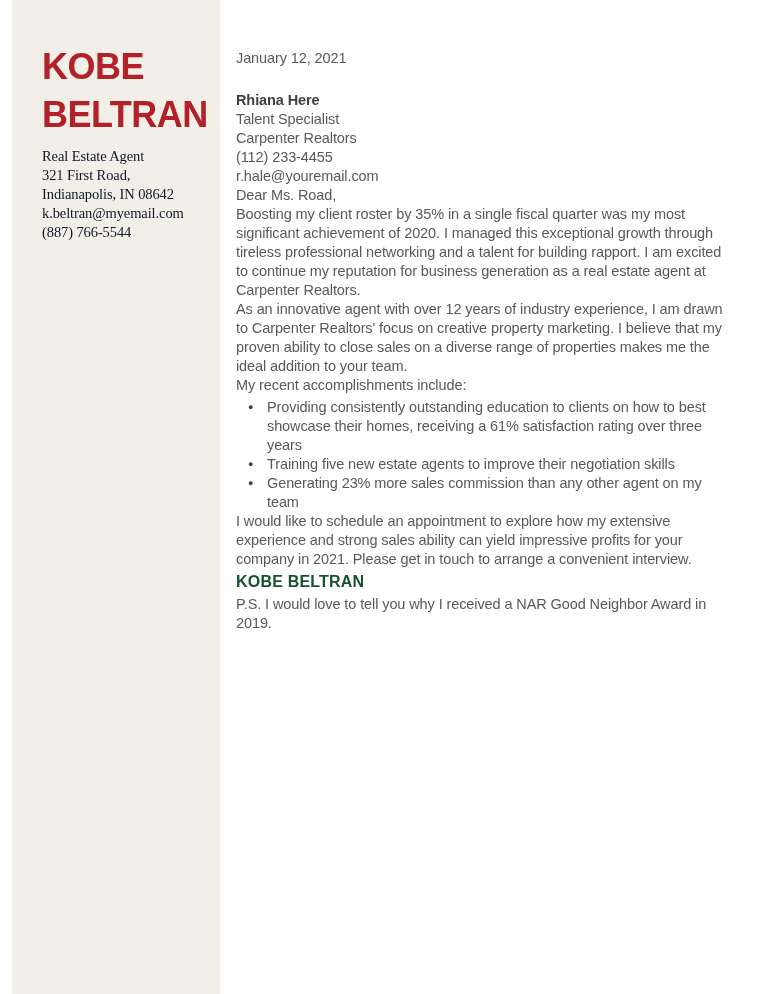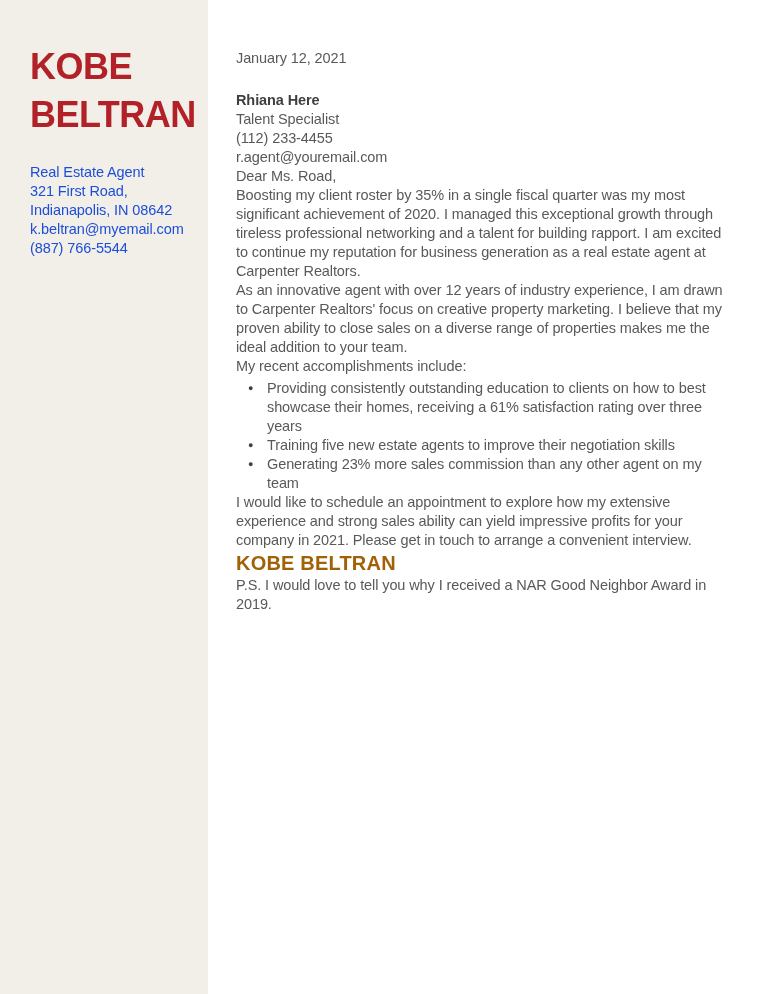--- a/index.html
+++ b/index.html
@@ -12,43 +12,44 @@
     width: 768px;
     height: 994px;
     background: #ffffff;
     font-family: "Liberation Sans", sans-serif;
     color: #595959;
     overflow: hidden;
   }
   
   .sidebar {
     position: absolute;
-    left: 0;
+    left: 12px;
     top: 0;
     width: 208px;
     height: 100%;
     background: #F2EFE9;
     box-sizing: border-box;
     padding: 43px 18px 0 30px;
   }
   .name {
     display: flex;
     flex-direction: column;
     color: #B22028;
     font-weight: bold;
     font-size: 36px;
     line-height: 48px;
     letter-spacing: -0.5px;
   }
   .contact {
-    margin-top: 24px;
+    margin-top: 8px;
     font-size: 14.5px;
     line-height: 19px;
-    color: #1d4ed8;
+    color: #0f172a;
     letter-spacing: -0.1px;
+    font-family: Liberation Serif, serif;
   }
   
   .content {
     position: absolute;
     left: 208px;
     top: 0;
     width: 560px;
     box-sizing: border-box;
     padding: 49px 32px 0 28px;
     font-size: 14.5px;
@@ -87,24 +88,24 @@
   }
   .closing { margin-top: 27px; }
   .signoff { margin-top: 25px; }
   .sig-placeholder {
     margin-top: 29px;
     font-style: italic;
     color: #5f5f5f;
   }
   .sig-name {
     margin-top: 3px;
-    font-size: 20px;
+    font-size: 16px;
     line-height: 26px;
     font-weight: bold;
-    color: #a16207;
+    color: #14532d;
     letter-spacing: 0.2px;
   }
   .postscript { margin-top: 34px; }
 </style>
 </head>
 <body>
 
 <div class="page">
 
   <aside class="sidebar">
@@ -120,22 +121,23 @@
       <div>(887) 766-5544</div>
     </div>
   </aside>
 
   <main class="content">
     <p class="date">January 12, 2021</p>
 
     <div class="recipient">
       <p class="recipient-name">Rhiana Here</p>
       <p>Talent Specialist</p>
+      <p>Carpenter Realtors</p>
       <p>(112) 233-4455</p>
-      <p>r.agent@youremail.com</p>
+      <p>r.hale@youremail.com</p>
     </div>
 
     <p class="salutation">Dear Ms. Road,</p>
 
     <p class="para para-1">Boosting my client roster by 35% in a single fiscal quarter was my most significant achievement of 2020. I managed this exceptional growth through tireless professional networking and a talent for building rapport. I am excited to continue my reputation for business generation as a real estate agent at Carpenter Realtors.</p>
 
     <p class="para para-2">As an innovative agent with over 12 years of industry experience, I am drawn to Carpenter Realtors' focus on creative property marketing. I believe that my proven ability to close sales on a diverse range of properties makes me the ideal addition to your team.</p>
 
     <p class="accomp-intro">My recent accomplishments include:</p>
 

